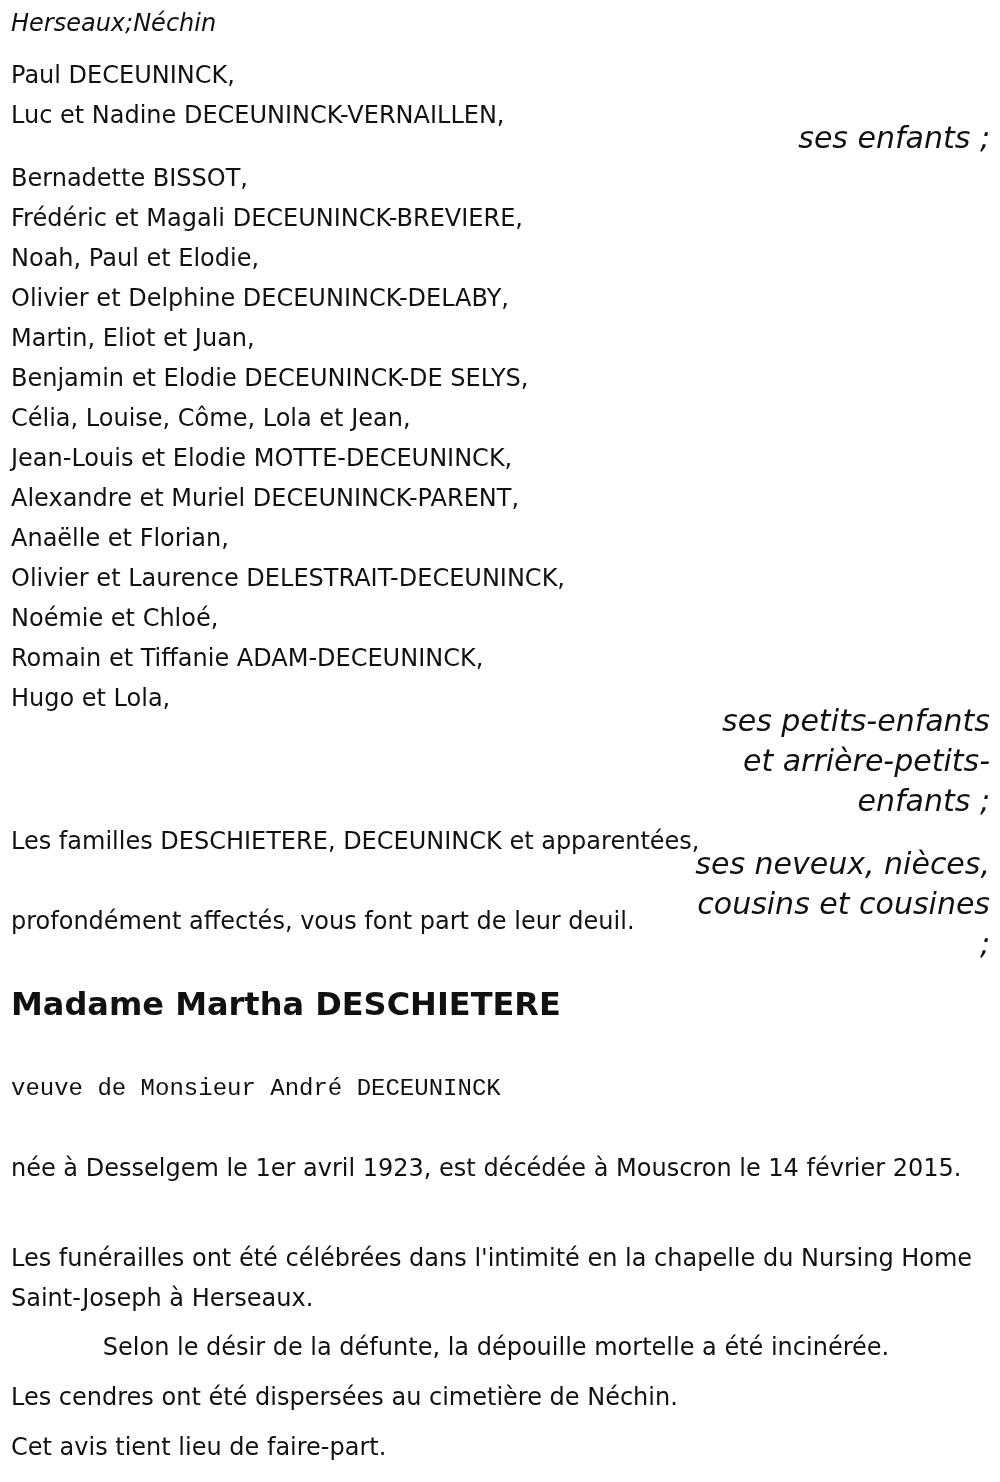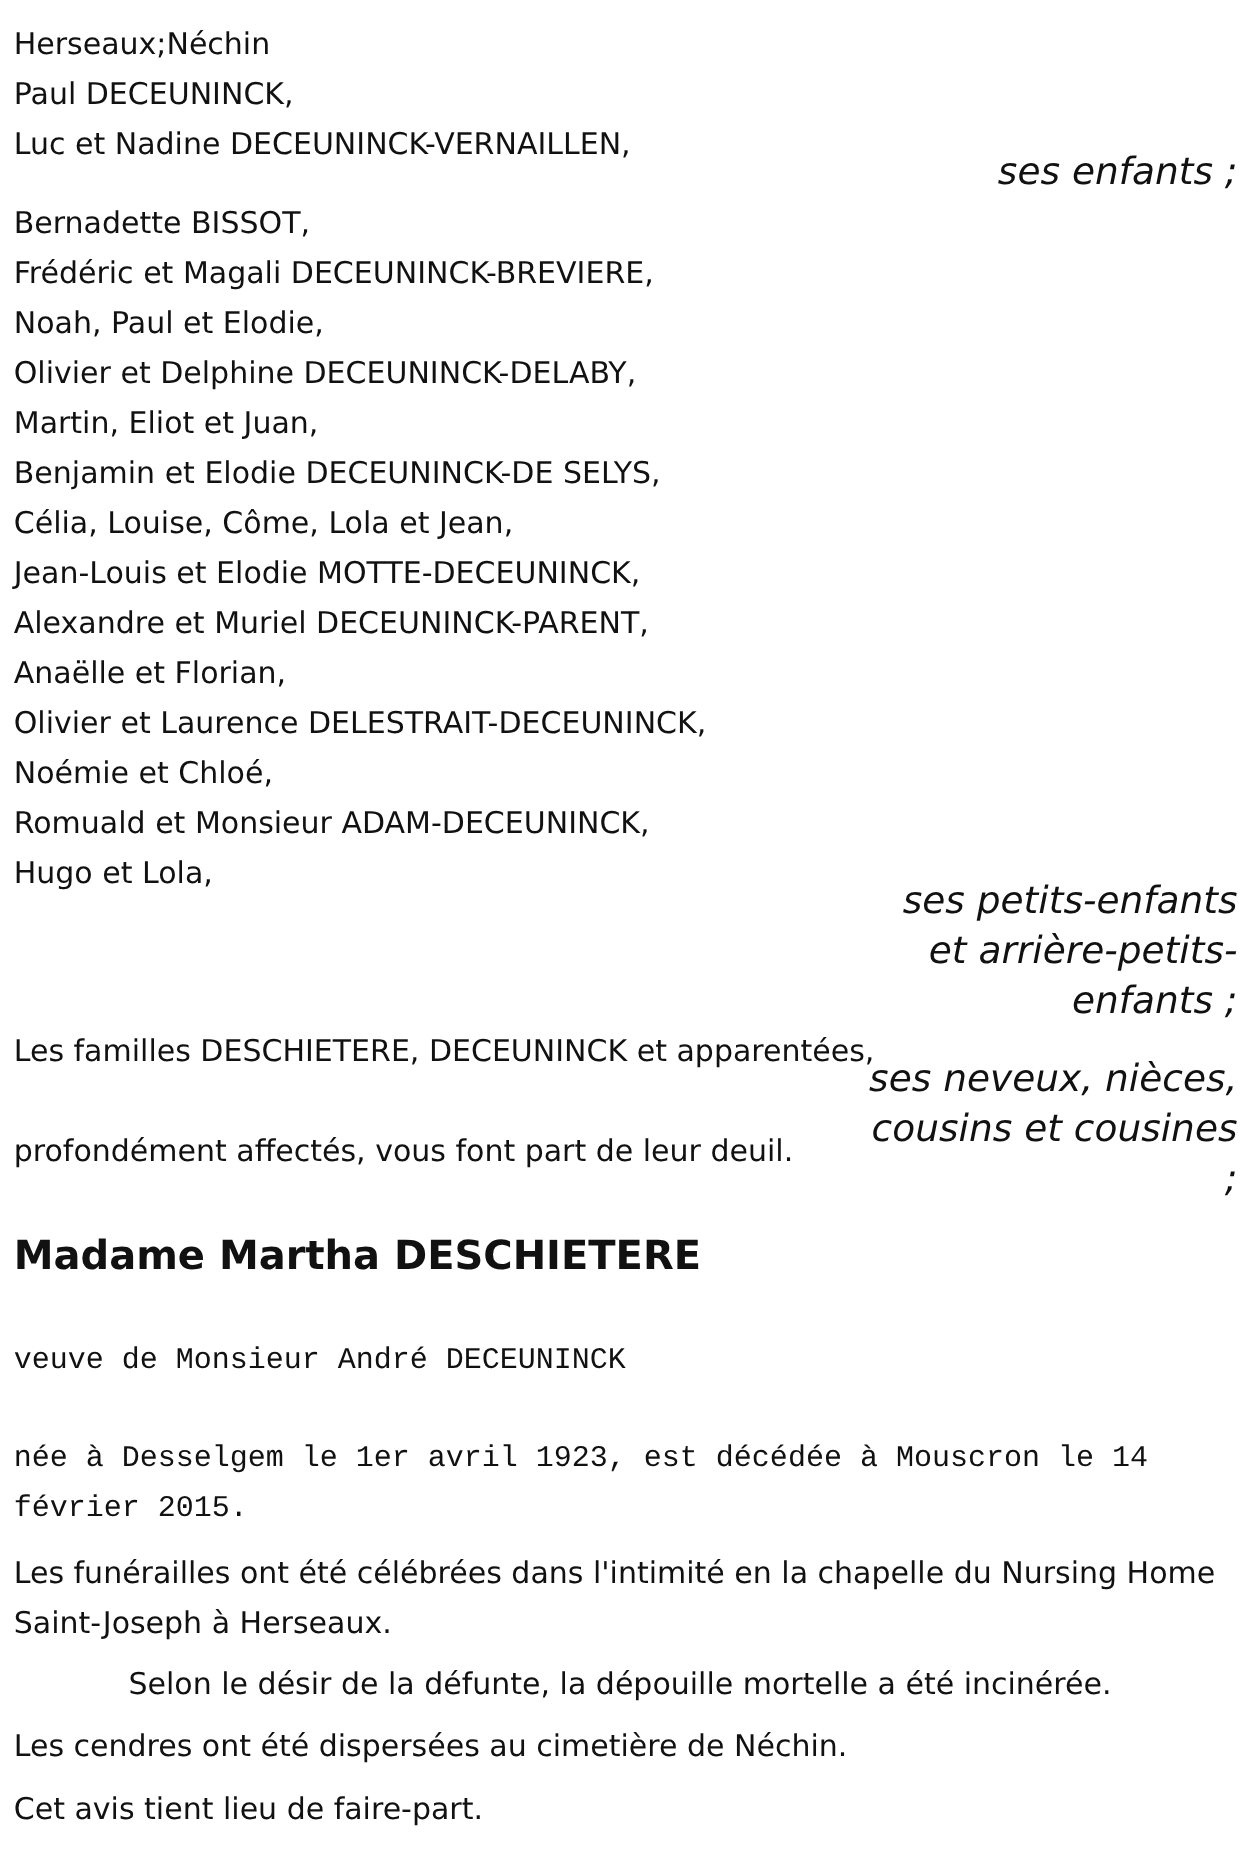--- a/index.html
+++ b/index.html
@@ -8,52 +8,52 @@
     font-family: "DejaVu Sans", sans-serif; color: #111111;
   }
   .line { position: absolute; left: 11px; font-size: 24px; line-height: 30px; white-space: nowrap; }
   .right { position: absolute; right: 10px; font-size: 30px; line-height: 30px; font-style: italic; text-align: right; white-space: nowrap; }
   .title { position: absolute; left: 11px; top: 982px; font-size: 32px; font-weight: bold; line-height: 44px; white-space: nowrap; }
   .para { position: absolute; left: 11px; width: 970px; font-size: 24px; line-height: 40px; }
 </style>
 </head>
 <body>
 
-<div class="line" style="top:20px;">Herseaux;Néchin</div>
+<div class="line" style="top:8px;font-style:italic;">Herseaux;Néchin</div>
 
 <div class="line" style="top:60px;">Paul DECEUNINCK,</div>
 <div class="line" style="top:100px;">Luc et Nadine DECEUNINCK-VERNAILLEN,</div>
 <div class="right" style="top:123px;">ses enfants ;</div>
 
 <div class="line" style="top:163px;">Bernadette BISSOT,</div>
 <div class="line" style="top:203px;">Frédéric et Magali DECEUNINCK-BREVIERE,</div>
 <div class="line" style="top:243px;">Noah, Paul et Elodie,</div>
 <div class="line" style="top:283px;">Olivier et Delphine DECEUNINCK-DELABY,</div>
 <div class="line" style="top:323px;">Martin, Eliot et Juan,</div>
 <div class="line" style="top:363px;">Benjamin et Elodie DECEUNINCK-DE SELYS,</div>
 <div class="line" style="top:403px;">Célia, Louise, Côme, Lola et Jean,</div>
 <div class="line" style="top:443px;">Jean-Louis et Elodie MOTTE-DECEUNINCK,</div>
 <div class="line" style="top:483px;">Alexandre et Muriel DECEUNINCK-PARENT,</div>
 <div class="line" style="top:523px;">Anaëlle et Florian,</div>
 <div class="line" style="top:563px;">Olivier et Laurence DELESTRAIT-DECEUNINCK,</div>
 <div class="line" style="top:603px;">Noémie et Chloé,</div>
-<div class="line" style="top:643px;">Romuald et Monsieur ADAM-DECEUNINCK,</div>
+<div class="line" style="top:643px;">Romain et Tiffanie ADAM-DECEUNINCK,</div>
 <div class="line" style="top:683px;">Hugo et Lola,</div>
 
 <div class="right" style="top:706px;">ses petits-enfants</div>
 <div class="right" style="top:746px;">et arrière-petits-</div>
 <div class="right" style="top:786px;">enfants ;</div>
 
 <div class="line" style="top:826px;">Les familles DESCHIETERE, DECEUNINCK et apparentées,</div>
 <div class="right" style="top:849px;">ses neveux, nièces,</div>
 <div class="right" style="top:889px;">cousins et cousines</div>
 <div class="line" style="top:906px;">profondément affectés, vous font part de leur deuil.</div>
 <div class="right" style="top:929px;">;</div>
 
 <div class="title">Madame Martha DESCHIETERE</div>
 
 <div class="line" style="top:1074px;font-family:Liberation Mono, monospace;">veuve de Monsieur André DECEUNINCK</div>
 
-<div class="para" style="top:1148px;font-family:Liberation Mono, monospace;">née à Desselgem le 1er avril 1923, est décédée à Mouscron le 14 février 2015.</div>
+<div class="para" style="top:1148px;">née à Desselgem le 1er avril 1923, est décédée à Mouscron le 14 février 2015.</div>
 <div class="para" style="top:1238px;">Les funérailles ont été célébrées dans l'intimité en la chapelle du Nursing Home Saint-Joseph à Herseaux.</div>
 <div class="para" style="top:1327px;text-align:center;">Selon le désir de la défunte, la dépouille mortelle a été incinérée.</div>
 <div class="para" style="top:1377px;">Les cendres ont été dispersées au cimetière de Néchin.</div>
 <div class="para" style="top:1427px;">Cet avis tient lieu de faire-part.</div>
 
 </body></html>

